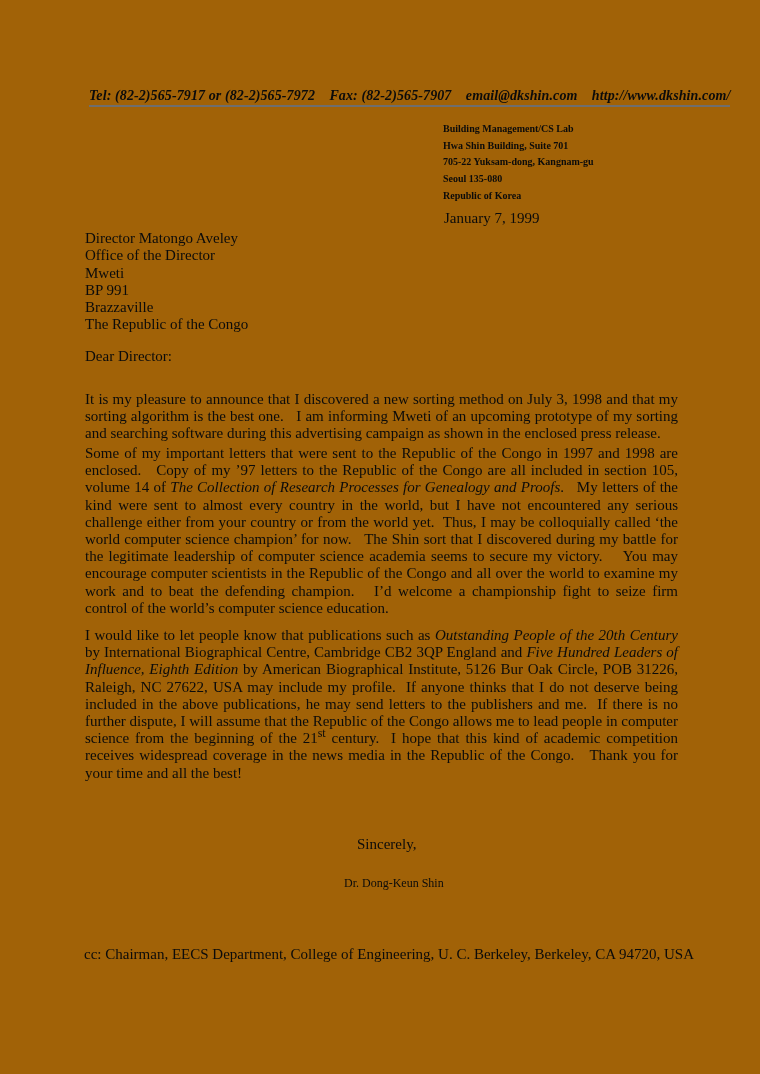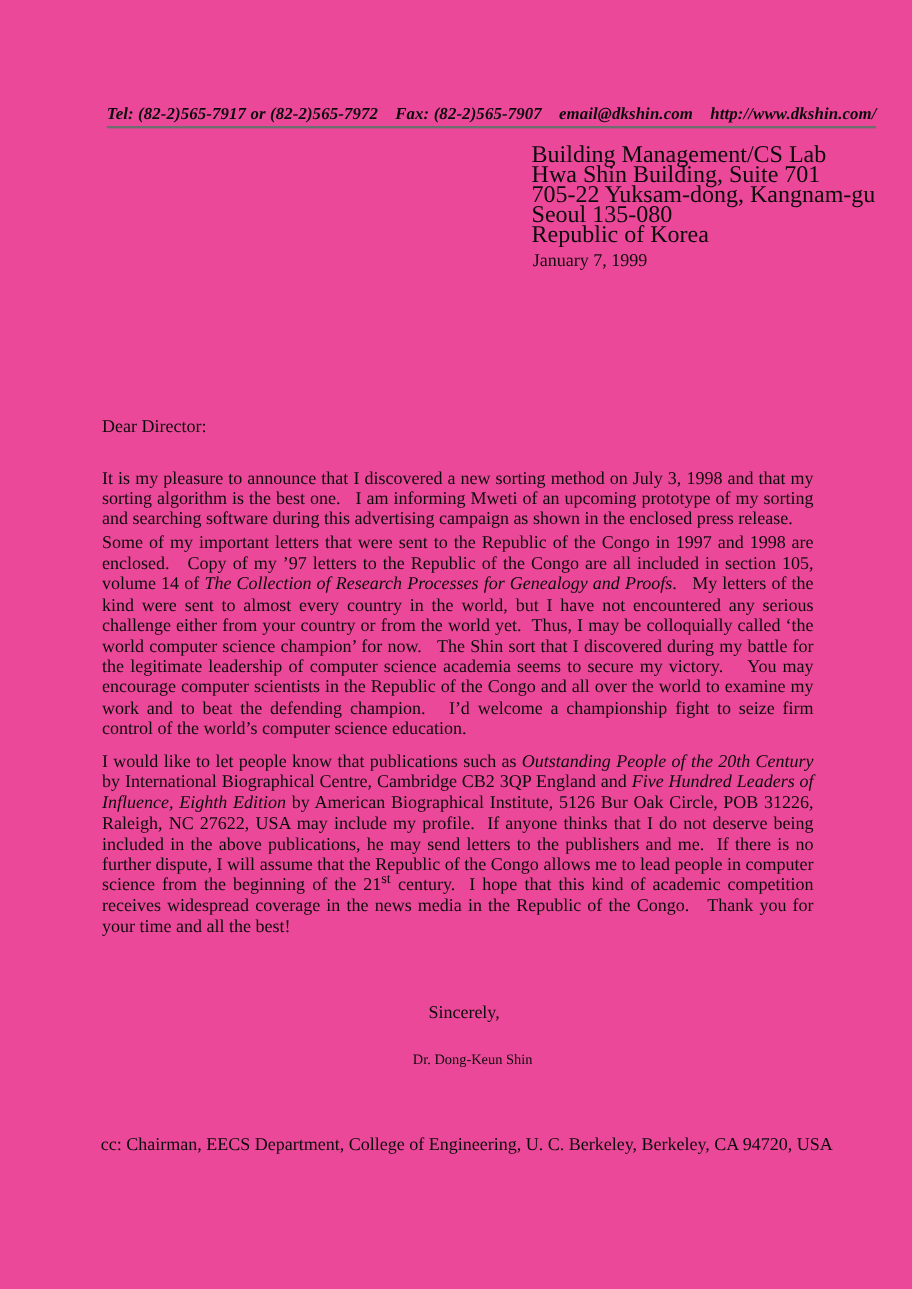--- a/index.html
+++ b/index.html
@@ -1,20 +1,20 @@
 <!DOCTYPE html>
 <html><head>
 <meta charset="utf-8">
 <style>
   html, body { margin: 0; padding: 0; background: #ffffff; }
   .page {
     position: relative;
     width: 760px;
     height: 1074px;
-    background: #ec4899;
+    background: #a16207;
     color: #0b0b0b;
     font-family: "Liberation Serif", "DejaVu Serif", serif;
     overflow: hidden;
   }
   .contact-header {
     position: absolute;
     left: 89px;
     top: 88px;
     font-size: 14px;
     font-weight: bold;
@@ -24,22 +24,22 @@
   }
   .contact-header .rule {
     display: inline-block;
     border-bottom: 2px solid #6e6e6e;
     padding-bottom: 1px;
   }
   .sender-block {
     position: absolute;
     left: 443px;
     top: 121px;
-    font-size: 20px;
-    font-weight: normal;
+    font-size: 10px;
+    font-weight: bold;
     line-height: 16.7px;
     white-space: nowrap;
   }
   .date-line {
     position: absolute;
     left: 444px;
     top: 210px;
     font-size: 15px;
     white-space: nowrap;
   }
@@ -106,20 +106,28 @@
   <div class="sender-block">
     <div>Building Management/CS Lab</div>
     <div>Hwa Shin Building, Suite 701</div>
     <div>705-22 Yuksam-dong, Kangnam-gu</div>
     <div>Seoul 135-080</div>
     <div>Republic of Korea</div>
   </div>
 
   <div class="date-line">January 7, 1999</div>
 
+  <div class="recipient-block">
+    <div>Director Matongo Aveley</div>
+    <div>Office of the Director</div>
+    <div>Mweti</div>
+    <div>BP 991</div>
+    <div>Brazzaville</div>
+    <div>The Republic of the Congo</div>
+  </div>
 
   <div class="salutation">Dear Director:</div>
 
   <p class="para p1">
     <span>It is my pleasure to announce that I discovered a new sorting method on July 3, 1998 and that my sorting algorithm is the best one.&nbsp;&nbsp; I am informing Mweti of an upcoming prototype of my sorting and searching software during this advertising campaign as shown in the enclosed press release.</span>
   </p>
 
   <p class="para p2"><span>Some of my important letters that were sent to the Republic of the Congo in 1997 and 1998 are enclosed.&nbsp;&nbsp; Copy of my ’97 letters to the Republic of the Congo are all included in section 105, volume 14 of </span><span class="it">The Collection of Research Processes for Genealogy and Proofs</span><span>.&nbsp;&nbsp; My letters of the kind were sent to almost every country in the world, but I have not encountered any serious challenge either from your country or from the world yet.&nbsp; Thus, I may be colloquially called ‘the world computer science champion’ for now.&nbsp;&nbsp; The Shin sort that I discovered during my battle for the legitimate leadership of computer science academia seems to secure my victory.&nbsp;&nbsp;&nbsp; You may encourage computer scientists in the Republic of the Congo and all over the world to examine my work and to beat the defending champion.&nbsp;&nbsp; I’d welcome a championship fight to seize firm control of the world’s computer science education.</span></p>
 
   <p class="para p3"><span>I would like to let people know that publications such as </span><span class="it">Outstanding People of the 20th Century</span><span> by International Biographical Centre, Cambridge CB2 3QP England and </span><span class="it">Five Hundred Leaders of Influence, Eighth Edition</span><span> by American Biographical Institute, 5126 Bur Oak Circle, POB 31226, Raleigh, NC 27622, USA may include my profile.&nbsp; If anyone thinks that I do not deserve being included in the above publications, he may send letters to the publishers and me.&nbsp; If there is no further dispute, I will assume that the Republic of the Congo allows me to lead people in computer science from the beginning of the 21</span><sup>st</sup><span> century.&nbsp; I hope that this kind of academic competition receives widespread coverage in the news media in the Republic of the Congo.&nbsp;&nbsp; Thank you for your time and all the best!</span></p>

